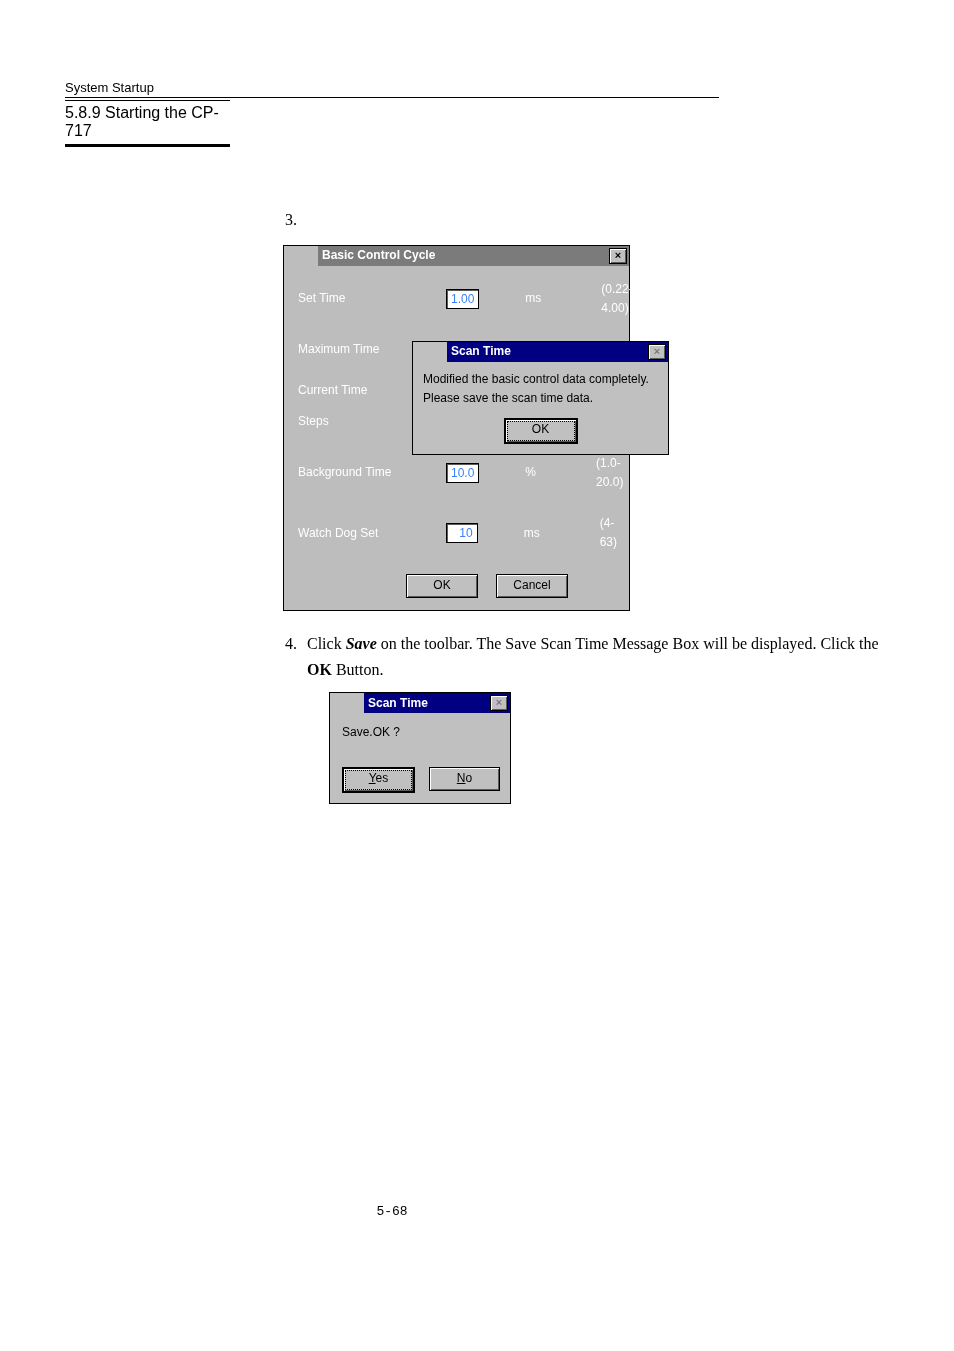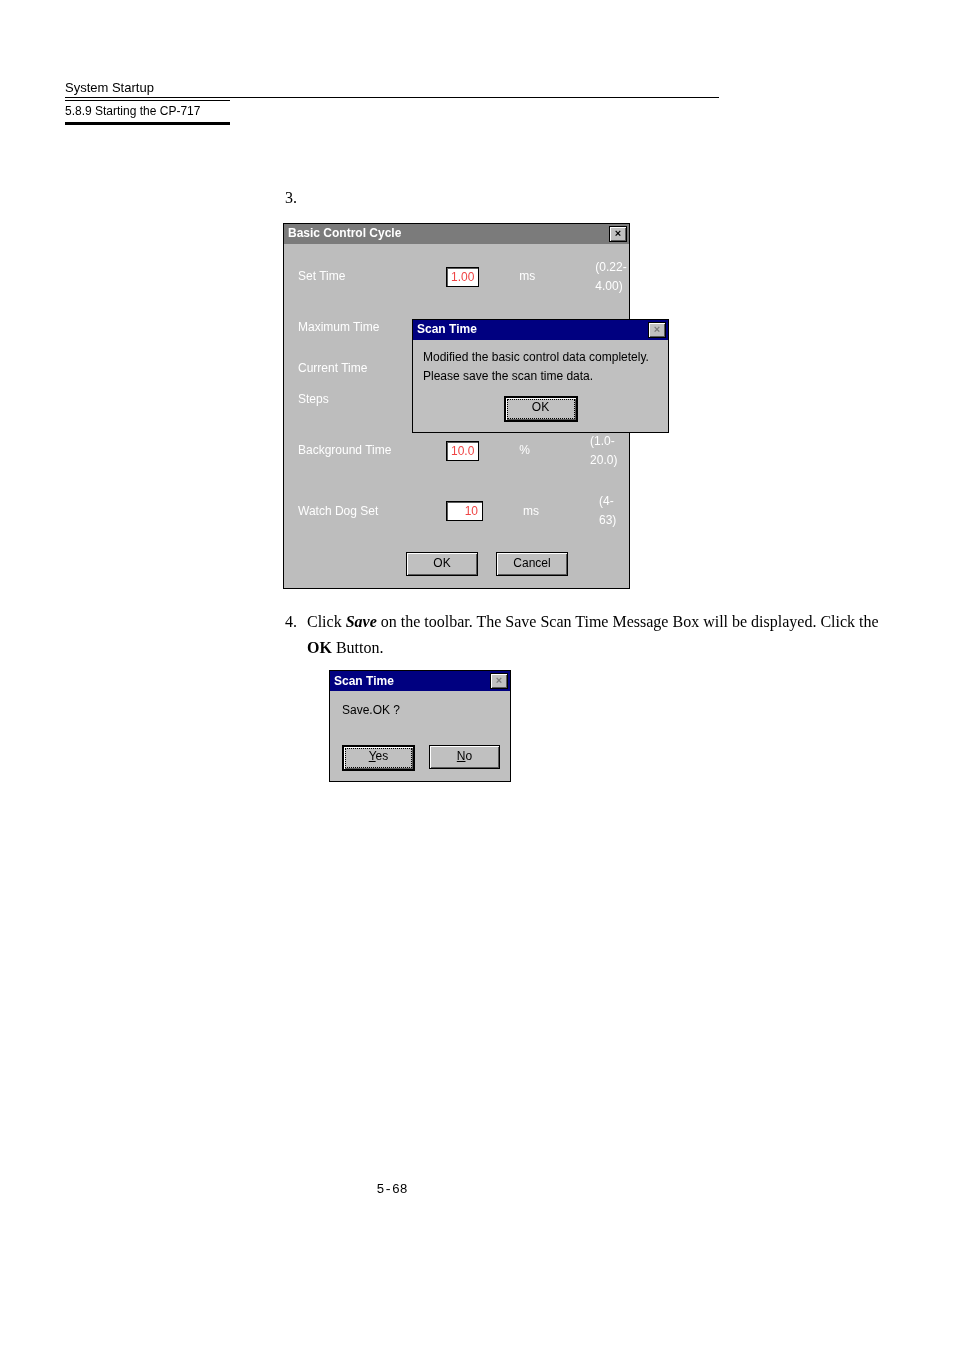--- a/index.html
+++ b/index.html
@@ -15,21 +15,21 @@
     box-sizing: border-box;
     width: 784px;
   }
   .header-line1 {
     font-family: Arial, sans-serif;
     font-size: 13px;
     margin-bottom: 2px;
   }
   .header-line2 {
     font-family: Arial, sans-serif;
-    font-size: 12px;
+    font-size: 16px;
     padding-bottom: 4px;
     border-top: 1px solid #000;
     border-bottom: 3px solid #000;
     padding-top: 3px;
     width: 165px;
   }
   .header-rule-wrap {
     border-top: 1px solid #000;
     padding-top:2px;
   }
@@ -71,20 +71,21 @@
   }
   .titlebar {
     background: #7b7b7b;
     color: #fff;
     display: flex;
     align-items: center;
     justify-content: space-between;
     padding: 1px 2px 1px 4px;
     height: 18px;
     font-weight: bold;
+    margin-left: 34px;
   }
   .titlebar .closebtn {
     width: 16px; height: 14px;
     background: #c0c0c0;
     border: 1px solid #000;
     box-shadow: inset 1px 1px 0 #fff, inset -1px -1px 0 #5a5a5a;
     color: #000;
     font-weight: bold;
     font-size: 11px;
     line-height: 12px;
@@ -99,26 +100,27 @@
     align-items: center;
     margin-bottom: 22px;
     gap: 40px;
   }
   .row.tight { margin-bottom: 12px; }
   .lbl { width: 108px; flex:none; }
   .valbox {
     width: 48px;
     height: 18px;
     background: #fff;
-    color: #ef4444;
+    color: #3b82f6;
     border: 1px solid #000;
     box-shadow: inset 1px 1px 0 #5a5a5a;
     text-align: right;
     padding: 0 4px;
     line-height: 18px;
+    margin-right: 6px;
   }
   .unit { margin-right: 20px; color:#fff; }
   .range { color:#fff; }
 
   .btnrow {
     display:flex;
     gap: 18px;
     margin-left: 108px;
   }
   .winbtn {

